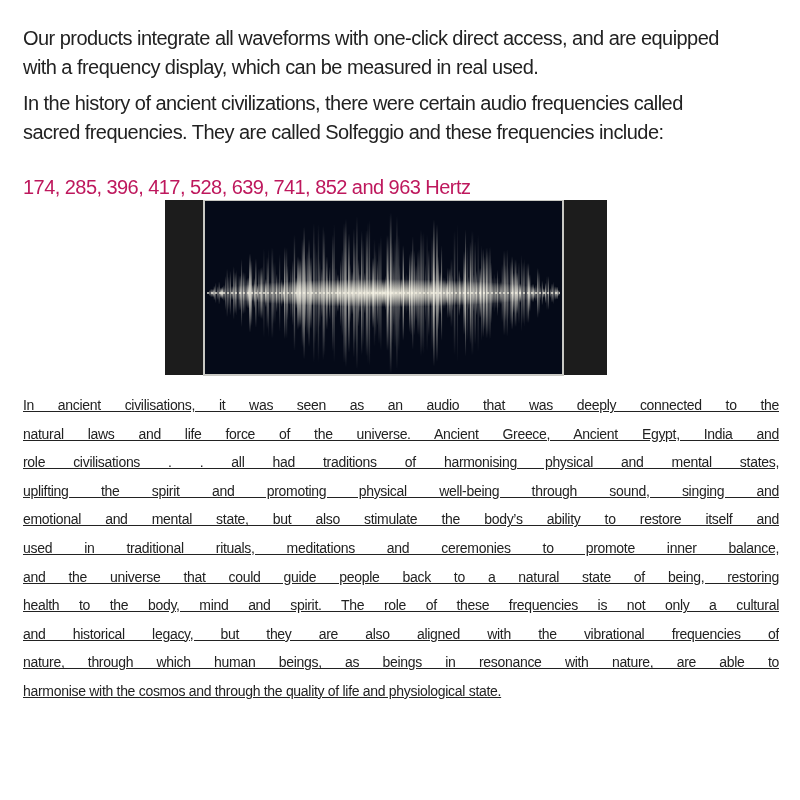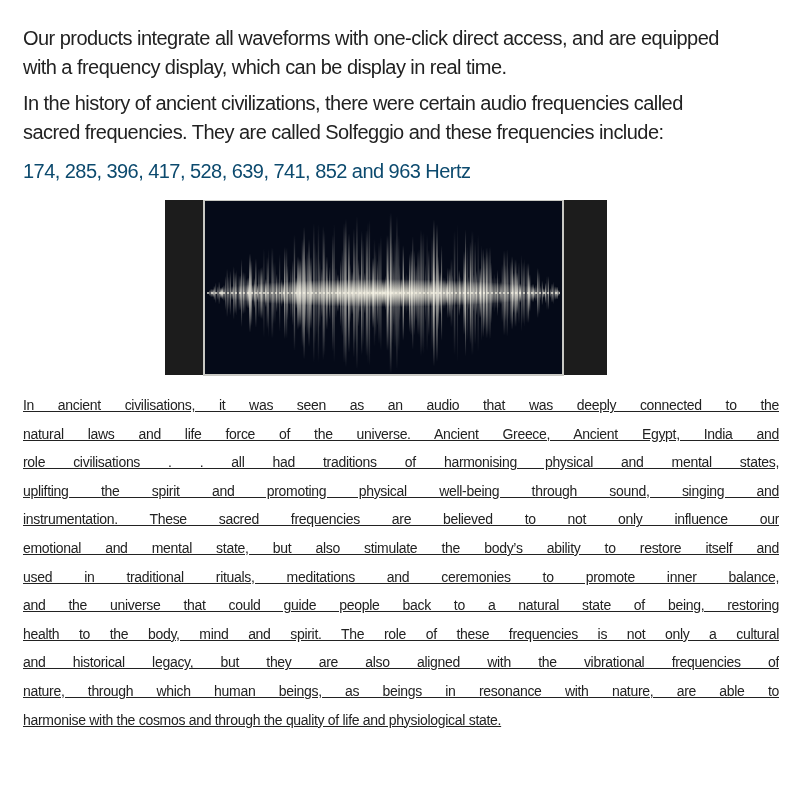--- a/index.html
+++ b/index.html
@@ -2,37 +2,37 @@
 <html><head>
 <meta charset="utf-8">
 <style>
   html, body { margin: 0; padding: 0; background: #ffffff; }
   body { width: 800px; height: 800px; overflow: hidden; position: relative;
          font-family: "Liberation Sans", "DejaVu Sans", sans-serif; color: #222222; }
   .block { position: absolute; left: 23px; width: 756px; }
   .line { height: 29px; line-height: 29px; font-size: 19.5px; white-space: nowrap; letter-spacing: -0.35px; }
   .line.just { text-align: justify; text-align-last: justify; white-space: normal; overflow: hidden; }
   .intro .line { font-size: 20px; letter-spacing: -0.55px; }
-  .red { color: #0c4a6e; }
+  .red { color: #be185d; margin-top: 16px; }
   #p1 { top: 24px; }
   #p2 { top: 89px; }
   #p3 { top: 157px; }
   #p4 { top: 391px; }
   #p4 .line { height: 28.6px; line-height: 28.6px; font-size: 14px; letter-spacing: -0.3px; text-decoration: underline; }
   .figure { position: absolute; left: 165px; top: 200px; width: 442px; height: 175px; background: #1c1c1c; }
   .figure .inner { position: absolute; left: 38px; top: 0; width: 357px; height: 173px;
                    border: 2px solid #c9c9c4; border-top: 1px solid #c9c9c4; background: #050a18; overflow: hidden; }
   .figure svg { position: absolute; left: 0; top: 0; width: 100%; height: 100%; }
 </style>
 </head>
 <body>
 
 <div class="block intro" id="p1">
   <div class="line">Our products integrate all waveforms with one-click direct access, and are equipped</div>
-  <div class="line">with a frequency display, which can be display in real time.</div>
+  <div class="line">with a frequency display, which can be measured in real used.</div>
 </div>
 
 <div class="block intro" id="p2">
   <div class="line">In the history of ancient civilizations, there were certain audio frequencies called</div>
   <div class="line">sacred frequencies. They are called Solfeggio and these frequencies include:</div>
 </div>
 
 <div class="block intro" id="p3">
   <div class="line red">174, 285, 396, 417, 528, 639, 741, 852 and 963 Hertz</div>
 </div>
@@ -279,21 +279,20 @@
       <line x1="2" y1="92" x2="355" y2="92" stroke="#f6f2e4" stroke-width="1.4" stroke-dasharray="2 2" opacity="0.85"></line>
     </svg>
   </div>
 </div>
 
 <div class="block" id="p4">
   <div class="line just">In ancient civilisations, it was seen as an audio that was deeply connected to the</div>
   <div class="line just">natural laws and life force of the universe. Ancient Greece, Ancient Egypt, India and</div>
   <div class="line just">role civilisations . . all had traditions of harmonising physical and mental states,</div>
   <div class="line just">uplifting the spirit and promoting physical well-being through sound, singing and</div>
-  <div class="line just">instrumentation. These sacred frequencies are believed to not only influence our</div>
   <div class="line just">emotional and mental state, but also stimulate the body’s ability to restore itself and</div>
   <div class="line just">used in traditional rituals, meditations and ceremonies to promote inner balance,</div>
   <div class="line just">and the universe that could guide people back to a natural state of being, restoring</div>
   <div class="line just">health to the body, mind and spirit. The role of these frequencies is not only a cultural</div>
   <div class="line just">and historical legacy, but they are also aligned with the vibrational frequencies of</div>
   <div class="line just">nature, through which human beings, as beings in resonance with nature, are able to</div>
   <div class="line">harmonise with the cosmos and through the quality of life and physiological state.</div>
 </div>
 
 </body></html>

